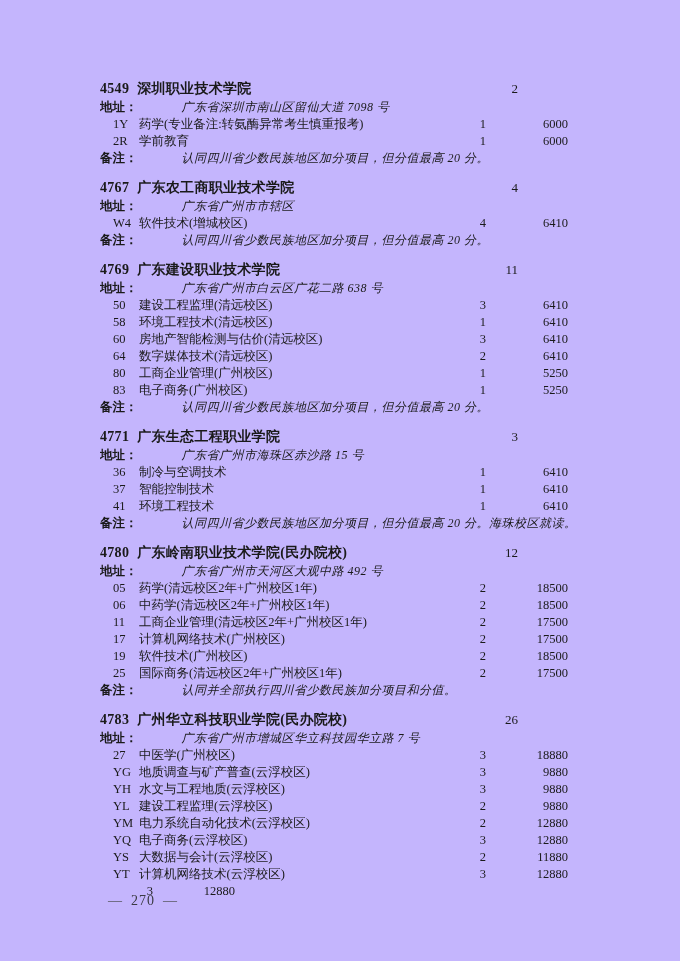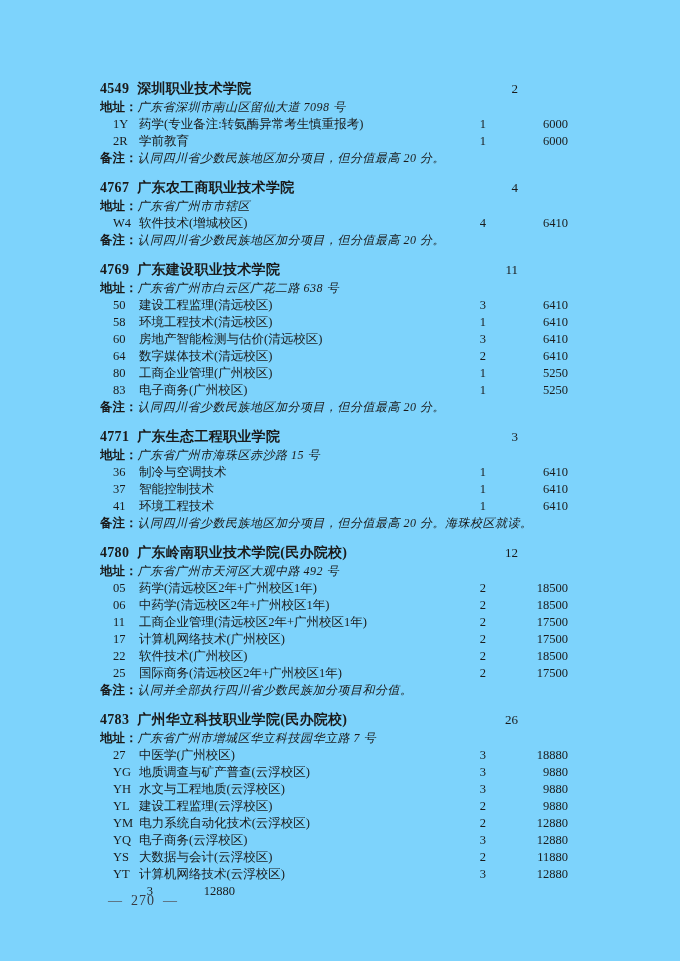--- a/index.html
+++ b/index.html
@@ -1,20 +1,20 @@
 <!DOCTYPE html>
 <html><head>
 <meta charset="utf-8">
 <style>
   html, body { margin: 0; padding: 0; background: #ffffff; }
   .page {
     position: relative;
     width: 680px;
     height: 961px;
-    background: #7dd3fc;
+    background: #c4b5fd;
     color: #1a1a1a;
     font-family: "Liberation Serif", "DejaVu Serif", serif;
     overflow: hidden;
   }
   .content {
     position: absolute;
     left: 100px;
     top: 80px;
     width: 468px;
   }
@@ -31,20 +31,21 @@
   .school-header { font-size: 14px; line-height: 18px; margin-bottom: 1px; }
   .school-header .grow { font-weight: bold; letter-spacing: 0.3px; }
   .school-header .col-count { font-weight: normal; font-size: 13px; }
   .school-code { margin-right: 8px; }
   .addr-line, .remark-line { line-height: 17px; font-size: 12.5px; }
   .line-label { font-weight: bold; }
   .kaiti {
     font-style: italic;
     font-size: 12px;
     letter-spacing: 0.5px;
+    margin-left: 44px;
   }
   .major-row { padding-left: 13px; gap: 32px; }
   .major-code {
     display: inline-block;
     min-width: 20px;
     margin-right: 6px;
   }
   .footer {
     position: absolute;
     left: 100px;
@@ -281,21 +282,21 @@
   <div class="row major-row">
     <div class="grow">
       <span class="major-code">17</span><span>计算机网络技术(广州校区)</span>
     </div>
     <div class="col-count">2</div>
     <div class="col-fee">17500</div>
   </div>
 
   <div class="row major-row">
     <div class="grow">
-      <span class="major-code">22</span><span>软件技术(广州校区)</span>
+      <span class="major-code">19</span><span>软件技术(广州校区)</span>
     </div>
     <div class="col-count">2</div>
     <div class="col-fee">18500</div>
   </div>
 
   <div class="row major-row">
     <div class="grow">
       <span class="major-code">25</span><span>国际商务(清远校区2年+广州校区1年)</span>
     </div>
     <div class="col-count">2</div>

